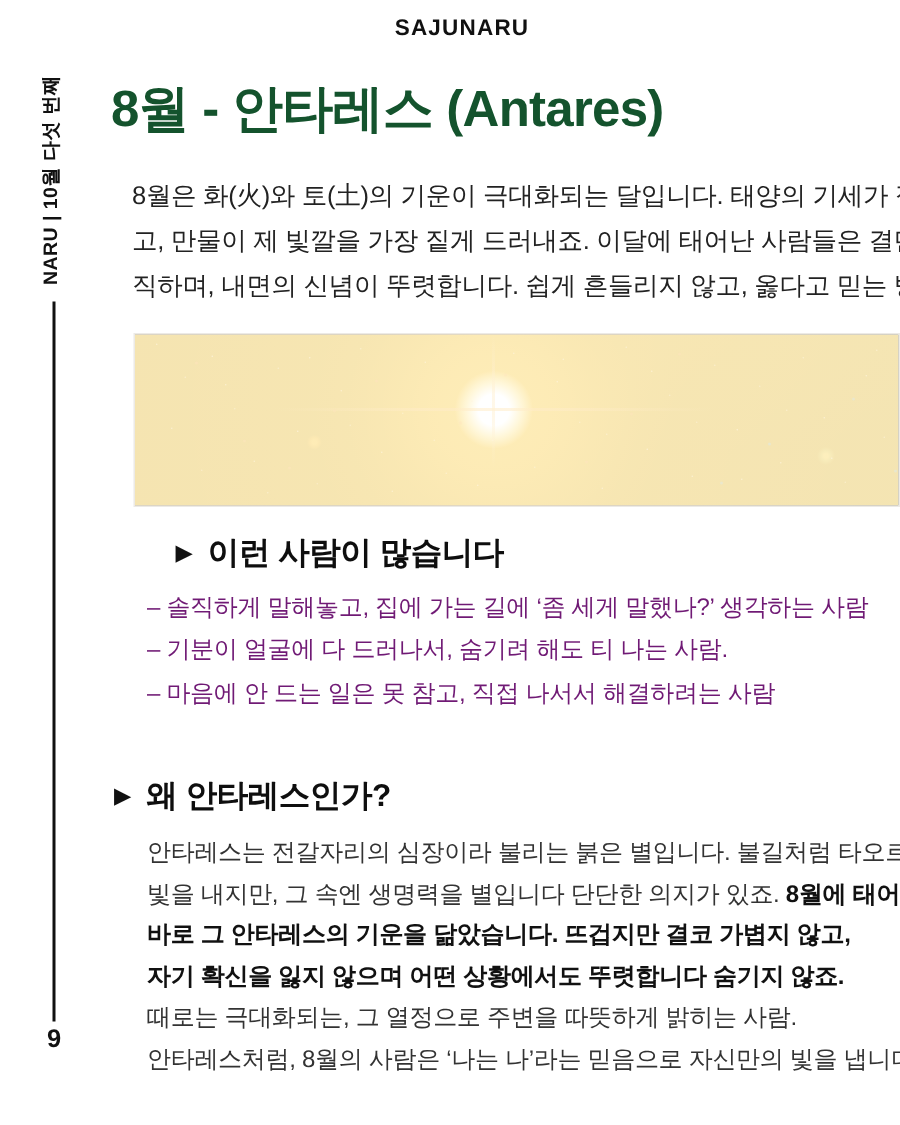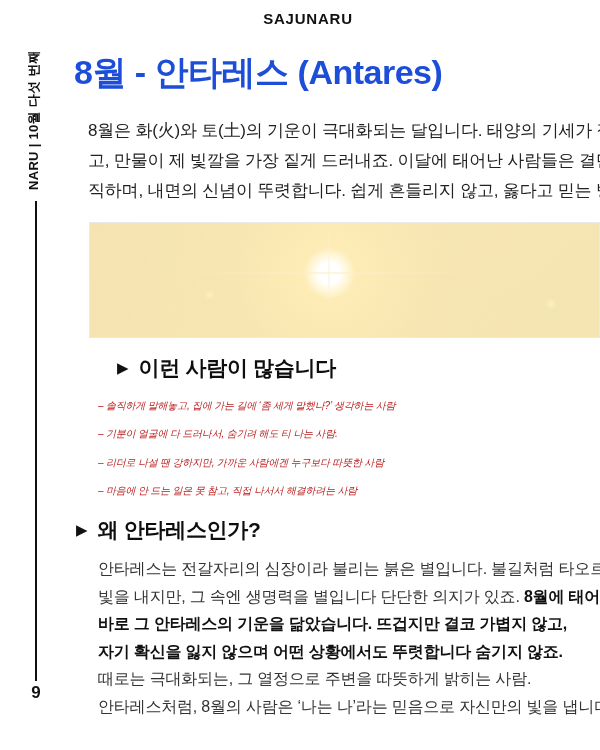--- a/index.html
+++ b/index.html
@@ -31,21 +31,21 @@
   }
   .page-number {
     position: absolute; left: 26px; top: 683px; width: 20px;
     text-align: center; font-size: 17px; font-weight: 700; color: #111;
   }
 
   
   .title {
     position: absolute; left: 74px; top: 50px;
     font-size: 34px; font-weight: 800; letter-spacing: -0.5px;
-    color: #1d4ed8; white-space: nowrap;
+    color: #14532d; white-space: nowrap;
   }
   .intro {
     position: absolute; left: 88px; top: 116px; width: 505px;
     font-size: 17px; color: #222; letter-spacing: -0.2px;
   }
   .intro .line { line-height: 30px; white-space: nowrap; }
 
   
   .starfield {
     position: absolute; left: 89px; top: 222px; width: 511px; height: 116px;
@@ -106,22 +106,22 @@
 
   
   .sec-head { position: absolute; left: 76px; white-space: nowrap; }
   .sec-head .tri { font-size: 15px; color: #111; margin-right: 10px; vertical-align: 2px; }
   .sec-head .sec-title { font-size: 21px; font-weight: 800; color: #0e0e0e; letter-spacing: -0.3px; }
   .sec-head-1 { top: 354px; padding-left: 41px; }
   .sec-head-2 { top: 516px; }
 
   .trait-list { position: absolute; left: 98px; top: 392px; list-style: none; }
   .trait-list li {
-    font-size: 10px; color: #b91c1c; line-height: 28.3px;
-    letter-spacing: -0.2px; white-space: nowrap; font-style: italic;
+    font-size: 16px; color: #701a75; line-height: 28.3px;
+    letter-spacing: -0.2px; white-space: nowrap;
   }
 
   .why-para { position: absolute; left: 98px; top: 555px; }
   .why-para .wline {
     font-size: 16px; color: #333; line-height: 27.6px;
     letter-spacing: -0.2px; white-space: nowrap;
   }
   .why-para .wline strong { font-weight: 800; color: #111; }
 </style>
 </head>
@@ -150,21 +150,20 @@
     <div class="stars-b"></div>
   </div>
 
   <div class="sec-head sec-head-1">
     <span class="tri">▶</span><span class="sec-title">이런 사람이 많습니다</span>
   </div>
 
   <ul class="trait-list">
     <li>– 솔직하게 말해놓고, 집에 가는 길에 ‘좀 세게 말했나?’ 생각하는 사람</li>
     <li>– 기분이 얼굴에 다 드러나서, 숨기려 해도 티 나는 사람.</li>
-    <li>– 리더로 나설 땐 강하지만, 가까운 사람에겐 누구보다 따뜻한 사람</li>
     <li>– 마음에 안 드는 일은 못 참고, 직접 나서서 해결하려는 사람</li>
   </ul>
 
   <div class="sec-head sec-head-2">
     <span class="tri">▶</span><span class="sec-title">왜 안타레스인가?</span>
   </div>
 
   <div class="why-para">
     <div class="wline"><span>안타레스는 전갈자리의 심장이라 불리는 붉은 별입니다. 불길처럼 타오르는</span><strong></strong></div>
     <div class="wline"><span>빛을 내지만, 그 속엔 생명력을 별입니다 단단한 의지가 있죠. </span><strong>8월에 태어난 사람은</strong></div>

